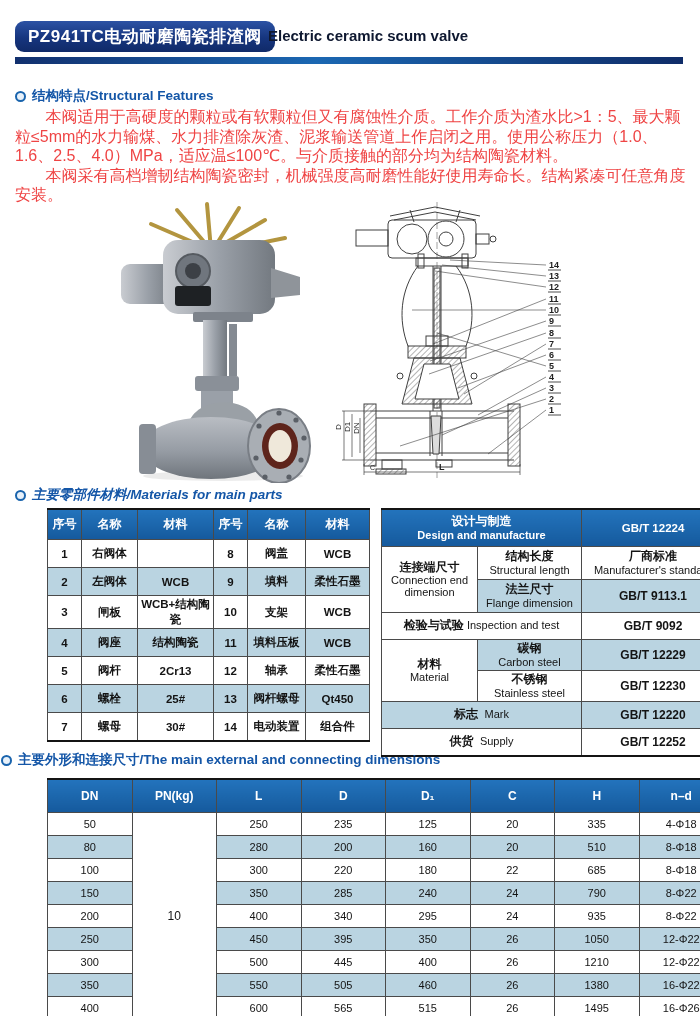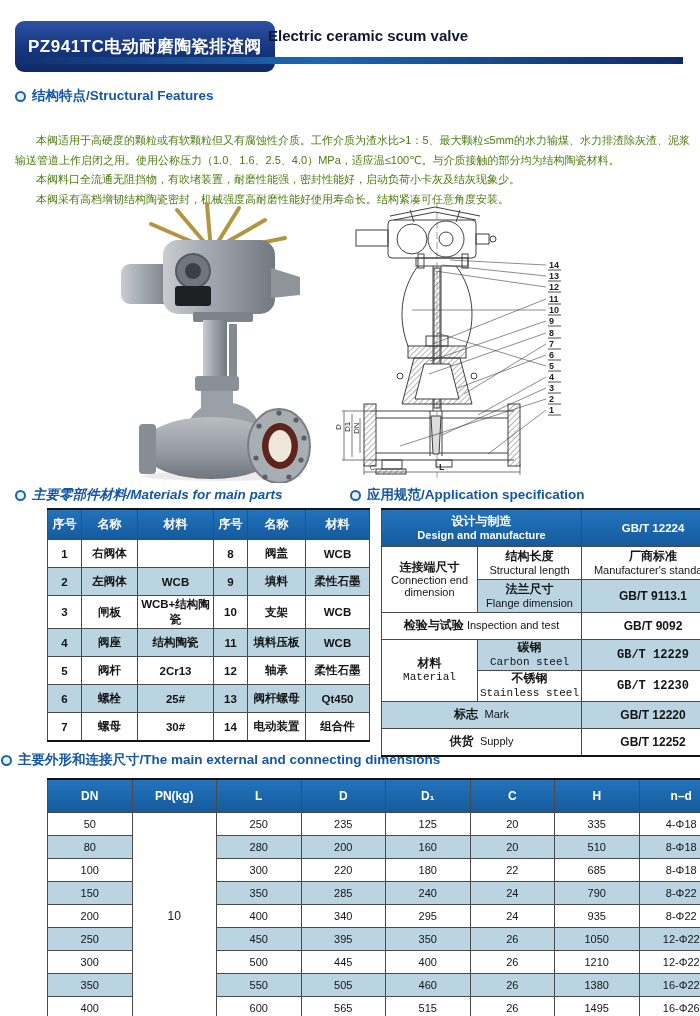--- a/index.html
+++ b/index.html
@@ -1,34 +1,34 @@
 <!DOCTYPE html>
 <html><head>
 <meta charset="utf-8">
 <style>
   html,body{margin:0;padding:0;background:#fff;}
   .page{position:relative;width:700px;height:1016px;background:#fff;overflow:hidden;
         font-family:"Liberation Sans","DejaVu Sans",sans-serif;color:#141414;}
 
   
-  .badge{position:absolute;left:15px;top:21px;height:31px;padding:10px 13px;
+  .badge{position:absolute;left:15px;top:21px;height:31px;padding:0 13px;
          background:linear-gradient(180deg,#2c52a4 0%,#16357e 55%,#102a68 100%);
          border-radius:9px;color:#fff;font-weight:bold;font-size:17px;line-height:31px;letter-spacing:.5px;}
   .subtitle{position:absolute;left:268px;top:27px;font-size:15px;font-weight:bold;color:#0e1830;}
   .hbar{position:absolute;left:15px;top:57px;width:668px;height:7px;
         background:linear-gradient(90deg,#12306e 0%,#1b67b2 45%,#0f2c68 100%);}
 
   
   .sec-head{position:absolute;display:flex;align-items:center;gap:6px;
             font-size:13.5px;font-weight:bold;color:#1456a7;}
   .bullet{width:7px;height:7px;border:2.5px solid #1a64ad;border-radius:50%;background:#e8f1fa;flex:0 0 auto;}
 
   
-  .features{position:absolute;left:15px;top:107px;width:678px;font-size:11px;
-            line-height:19.5px;color:#4d7c0f;font-weight:500;margin-top:24px;}
+  .features{position:absolute;left:15px;top:107px;width:678px;font-size:16px;
+            line-height:19.5px;color:#ef4444;font-weight:500;}
   .features p{margin:0;text-indent:1.9em;}
 
   
   .photo-wrap{position:absolute;left:93px;top:198px;}
   .drawing-wrap{position:absolute;left:330px;top:198px;}
 
   
   table{border-collapse:collapse;table-layout:fixed;}
   th,td{border:1px solid #4a4a4a;text-align:center;vertical-align:middle;overflow:hidden;}
   th{background:linear-gradient(180deg,#2373bc 0%,#155a9d 100%);color:#fff;font-weight:bold;}
@@ -40,21 +40,21 @@
   .mat-table th{height:27px;font-size:12px;}
   .mat-table td{height:25px;font-weight:bold;font-size:11.5px;}
 
   .app-table{position:absolute;left:352px;top:508px;width:343px;font-size:11.5px;border-radius:29px;}
   .app-table th{height:34px;}
   .app-table td{padding:1px 2px;}
   .zh{font-weight:bold;font-size:12px;display:block;line-height:1.15;}
   .en{font-size:11px;display:block;line-height:1.1;}
   .inline-pair .zh,.inline-pair .en{display:inline;text-align:right;}
   .std{font-weight:bold;font-size:12px;}
-  .r-h30 td{height:30px;} .r-h24 td{height:24px;} .r-h28 td{height:28px;font-family:Liberation Mono, monospace;}
+  .r-h30 td{height:30px;} .r-h24 td{height:24px;} .r-h28 td{height:28px;}
 
   .dim-table{position:absolute;left:18px;top:778px;width:677px;font-size:11px;}
   .dim-table th{height:30px;font-size:12px;}
   .dim-table td{height:20px;}
 
   svg text{font-family:"Liberation Sans","DejaVu Sans",sans-serif;}
 </style>
 </head>
 <body>
 
@@ -63,21 +63,20 @@
   <div class="badge">PZ941TC电动耐磨陶瓷排渣阀</div>
   <div class="subtitle">Electric ceramic scum valve</div>
   <div class="hbar"></div>
 
   <div class="sec-head" style="left:15px;top:87px;">
     <span class="bullet"></span>
     <span>结构特点/Structural Features</span>
   </div>
   <div class="features">
     <p>本阀适用于高硬度的颗粒或有软颗粒但又有腐蚀性介质。工作介质为渣水比&gt;1：5、最大颗粒≤5mm的水力输煤、水力排渣除灰渣、泥浆输送管道上作启闭之用。使用公称压力（1.0、1.6、2.5、4.0）MPa，适应温≤100℃。与介质接触的部分均为结构陶瓷材料。</p>
-    <p>本阀料口全流通无阻挡物，有吹堵装置，耐磨性能强，密封性能好，启动负荷小卡灰及结灰现象少。</p>
     <p>本阀采有高档增韧结构陶瓷密封，机械强度高耐磨性能好使用寿命长。结构紧凑可任意角度安装。</p>
   </div>
 
   <div class="photo-wrap">
     <svg width="237" height="285" viewBox="0 0 237 285">
       <defs>
         <linearGradient id="gm" x1="0" y1="0" x2="1" y2="0">
           <stop offset="0" stop-color="#c9ccd1"></stop>
             <stop offset=".5" stop-color="#9aa0a8"></stop>
             <stop offset="1" stop-color="#737980"></stop>
@@ -345,24 +344,20 @@
           <td>7</td>
           <td>螺母</td>
           <td>30#</td>
           <td>14</td>
           <td>电动装置</td>
           <td>组合件</td>
         </tr>
       </tbody>
   </table>
 
-  <div class="sec-head" style="left:350px;top:486px;">
-    <span class="bullet"></span>
-    <span>应用规范/Application specification</span>
-  </div>
   <table class="app-table">
     <colgroup>
         <col style="width:96px">
         <col style="width:104px">
         <col style="width:143px">
       </colgroup>
     <tbody>
       <tr>
         <th colspan="2">
           <span class="zh">设计与制造</span>

